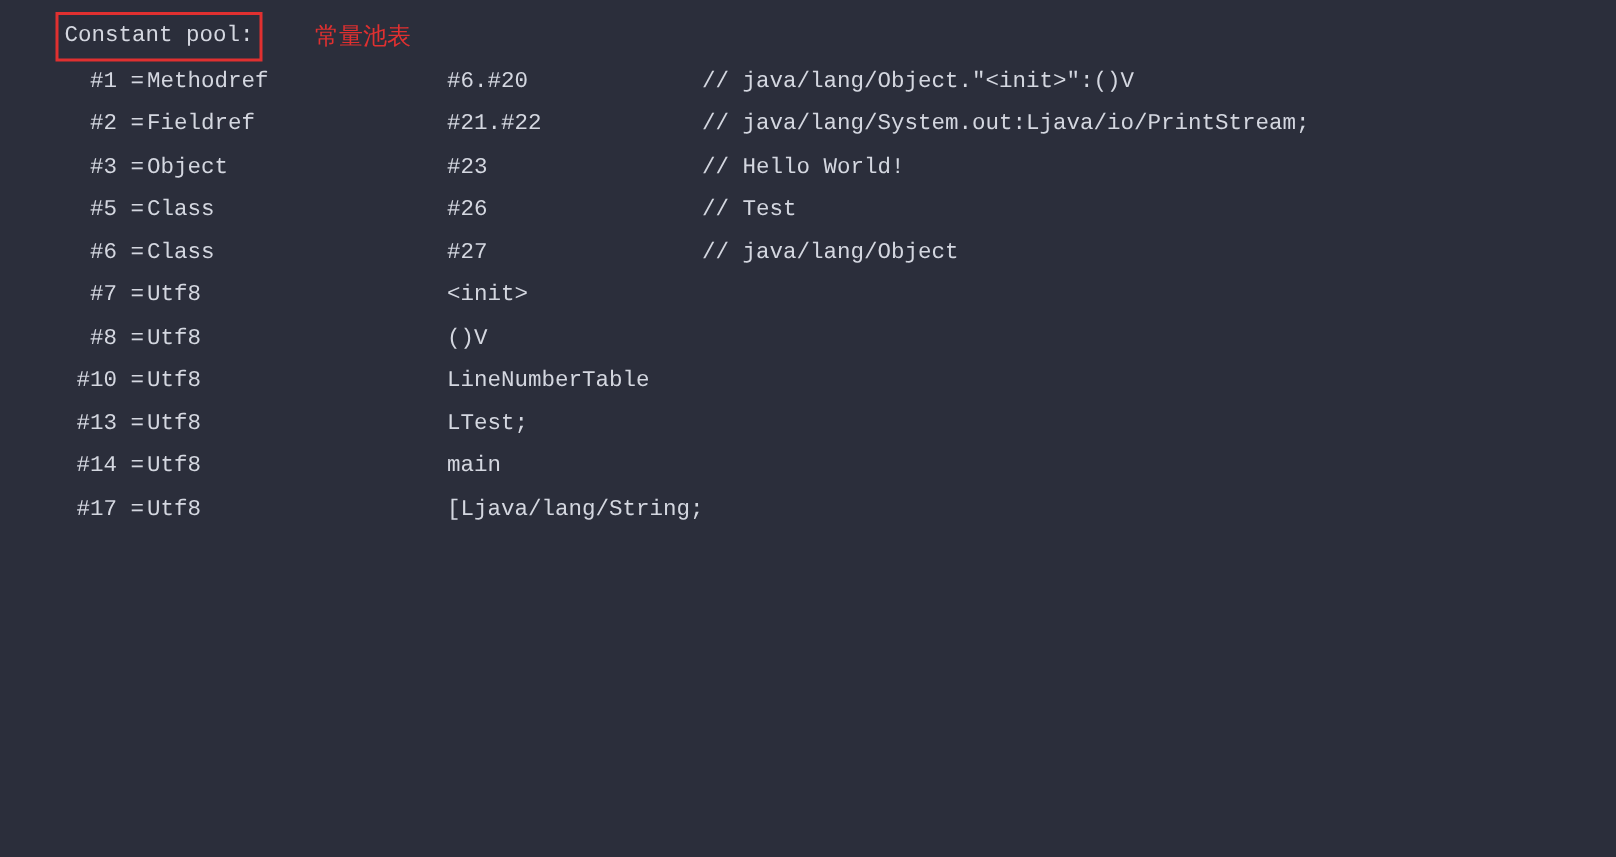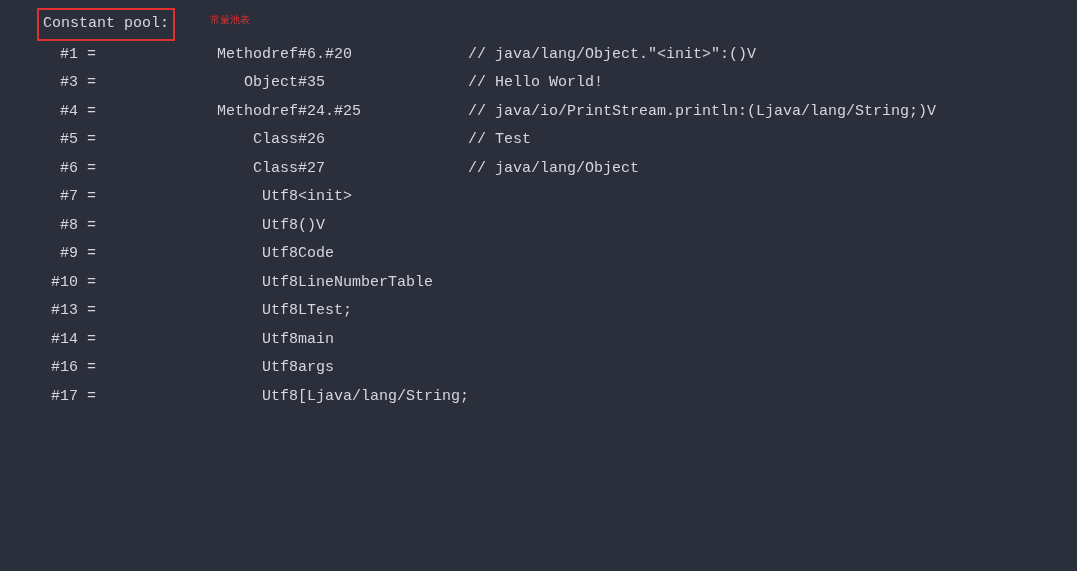--- a/index.html
+++ b/index.html
@@ -28,40 +28,40 @@
       padding: 0 4px;
       color: #d4d7e0;
       margin-left: 35px;
     }
     .annotation {
       color: #e03030;
       position: absolute;
       left: 210px;
       top: 2px;
       font-family: 'Microsoft YaHei', 'SimSun', sans-serif;
-      font-size: 10px;
+      font-size: 16px;
     }
     .entry-row {
       white-space: pre;
       padding-left: 0;
     }
     .col-index {
       display: inline-block;
       width: 78px;
       text-align: right;
     }
     .col-eq {
       display: inline-block;
       width: 20px;
       text-align: center;
     }
     .col-type {
       display: inline-block;
       width: 200px;
-      text-align: right;
+      text-align: left;
     }
     .col-ref {
       display: inline-block;
       width: 170px;
       text-align: left;
     }
     .col-comment {
       display: inline-block;
       text-align: left;
     }
@@ -69,25 +69,23 @@
 </head>
 <body>
 
 <div class="header-row">
   <span class="header-box">Constant pool:</span>
   <span class="annotation">常量池表</span>
 </div>
 
 <div id="entries-container">
     <div class="entry-row"><span class="col-index">#1</span><span class="col-eq"> = </span><span class="col-type">Methodref</span><span class="col-ref">#6.#20</span><span class="col-comment">// java/lang/Object."&lt;init&gt;":()V</span></div>
-    <div class="entry-row"><span class="col-index">#3</span><span class="col-eq"> = </span><span class="col-type">Object</span><span class="col-ref">#35</span><span class="col-comment">// Hello World!</span></div>
-    <div class="entry-row"><span class="col-index">#4</span><span class="col-eq"> = </span><span class="col-type">Methodref</span><span class="col-ref">#24.#25</span><span class="col-comment">// java/io/PrintStream.println:(Ljava/lang/String;)V</span></div>
+    <div class="entry-row"><span class="col-index">#2</span><span class="col-eq"> = </span><span class="col-type">Fieldref</span><span class="col-ref">#21.#22</span><span class="col-comment">// java/lang/System.out:Ljava/io/PrintStream;</span></div>
+    <div class="entry-row"><span class="col-index">#3</span><span class="col-eq"> = </span><span class="col-type">Object</span><span class="col-ref">#23</span><span class="col-comment">// Hello World!</span></div>
     <div class="entry-row"><span class="col-index">#5</span><span class="col-eq"> = </span><span class="col-type">Class</span><span class="col-ref">#26</span><span class="col-comment">// Test</span></div>
     <div class="entry-row"><span class="col-index">#6</span><span class="col-eq"> = </span><span class="col-type">Class</span><span class="col-ref">#27</span><span class="col-comment">// java/lang/Object</span></div>
     <div class="entry-row"><span class="col-index">#7</span><span class="col-eq"> = </span><span class="col-type">Utf8</span><span class="col-ref">&lt;init&gt;</span></div>
     <div class="entry-row"><span class="col-index">#8</span><span class="col-eq"> = </span><span class="col-type">Utf8</span><span class="col-ref">()V</span></div>
-    <div class="entry-row"><span class="col-index">#9</span><span class="col-eq"> = </span><span class="col-type">Utf8</span><span class="col-ref">Code</span></div>
     <div class="entry-row"><span class="col-index">#10</span><span class="col-eq"> = </span><span class="col-type">Utf8</span><span class="col-ref">LineNumberTable</span></div>
     <div class="entry-row"><span class="col-index">#13</span><span class="col-eq"> = </span><span class="col-type">Utf8</span><span class="col-ref">LTest;</span></div>
     <div class="entry-row"><span class="col-index">#14</span><span class="col-eq"> = </span><span class="col-type">Utf8</span><span class="col-ref">main</span></div>
-    <div class="entry-row"><span class="col-index">#16</span><span class="col-eq"> = </span><span class="col-type">Utf8</span><span class="col-ref">args</span></div>
     <div class="entry-row"><span class="col-index">#17</span><span class="col-eq"> = </span><span class="col-type">Utf8</span><span class="col-ref">[Ljava/lang/String;</span></div>
   </div>
 
 </body></html>

